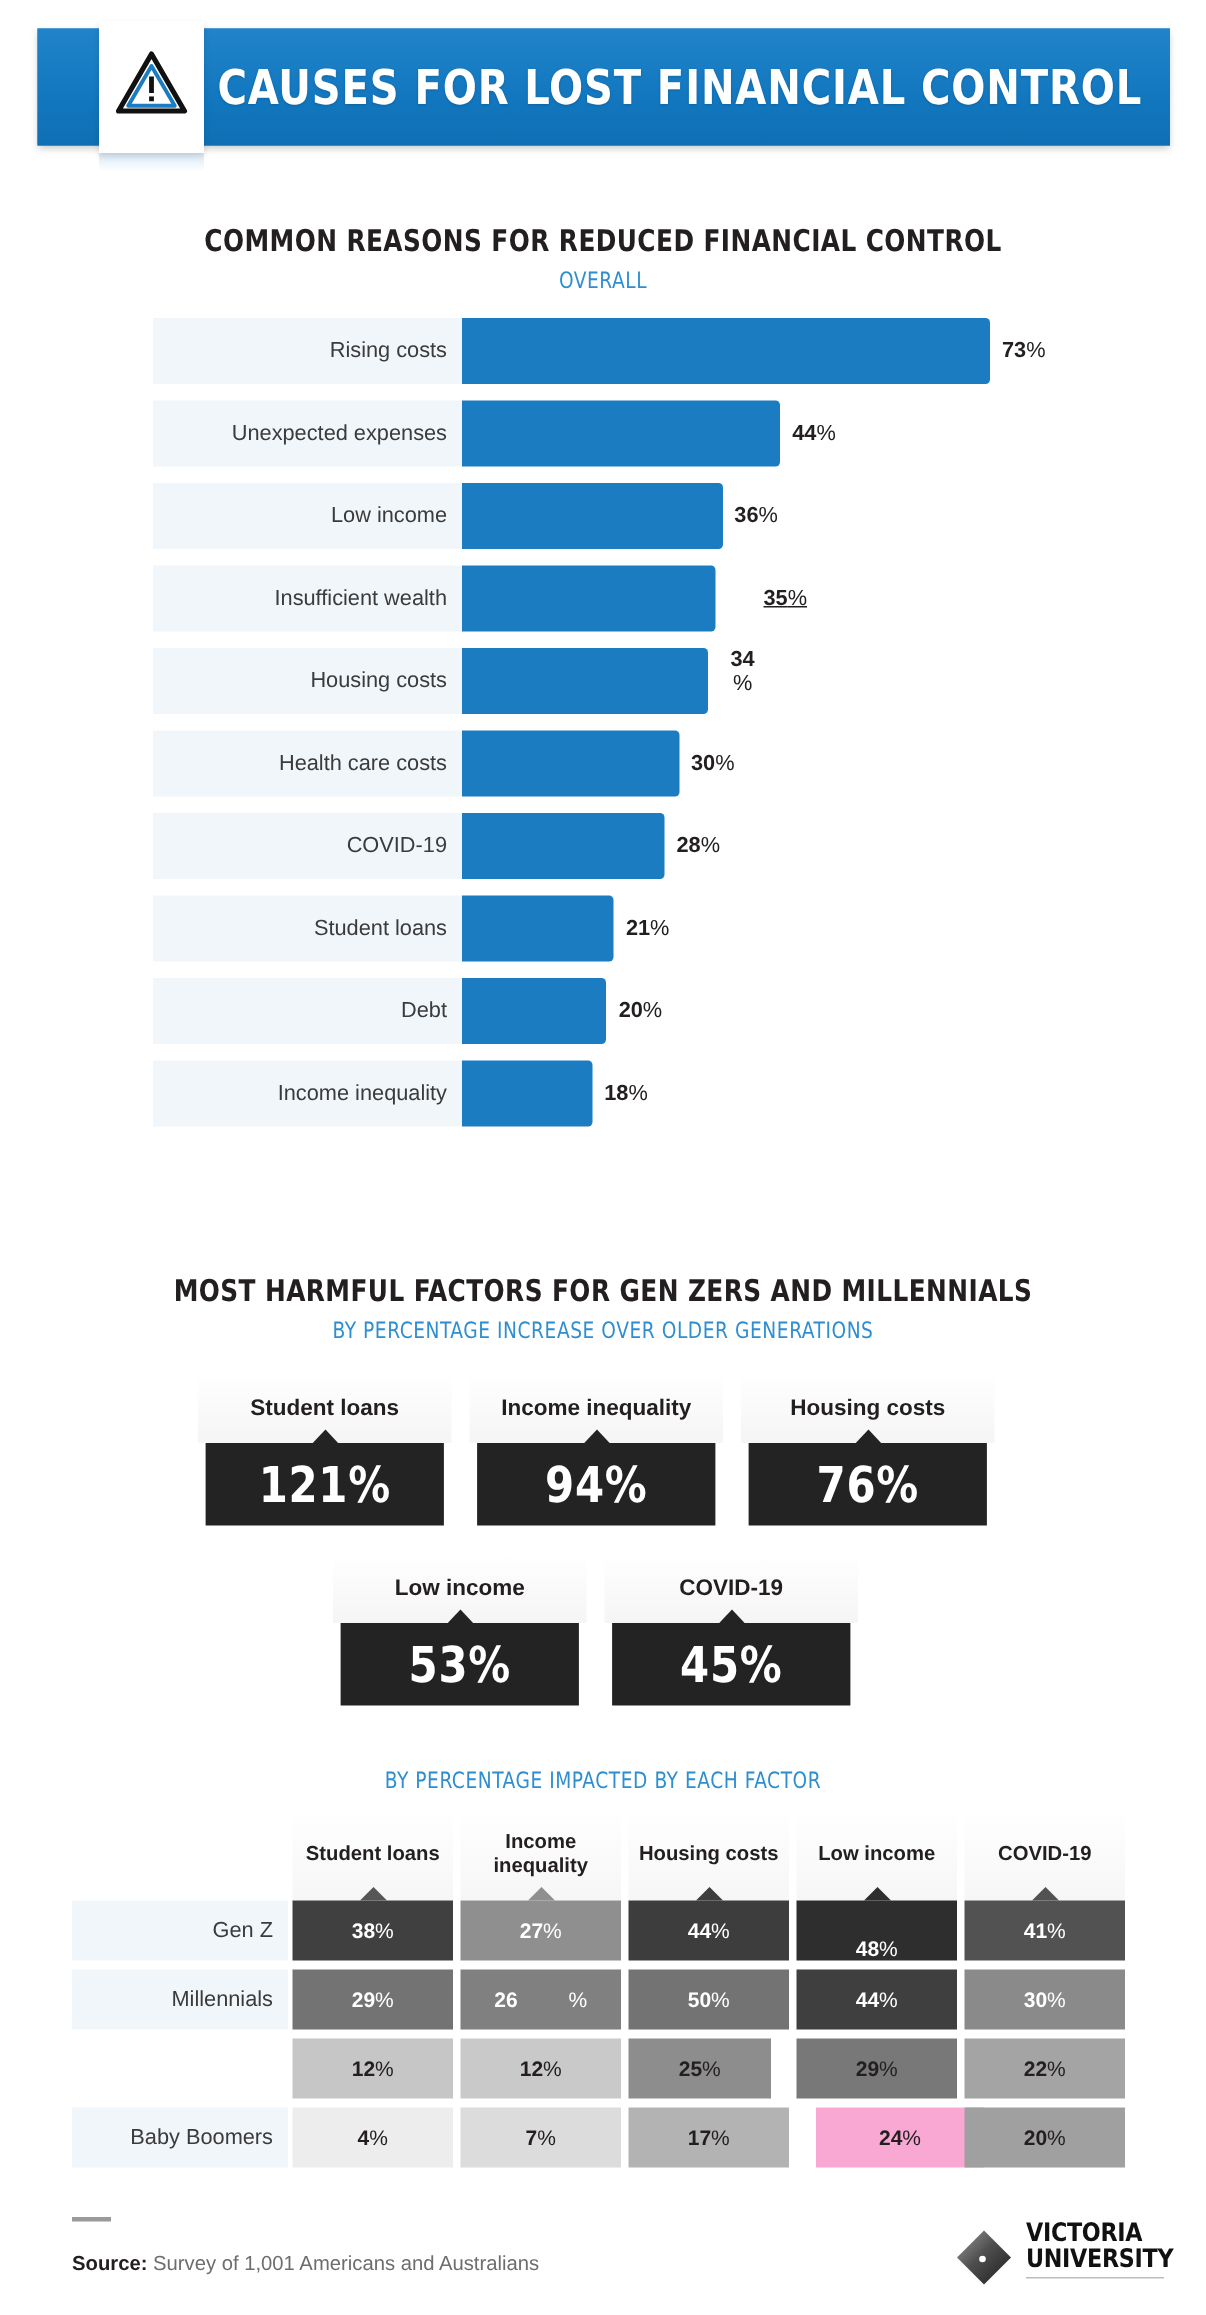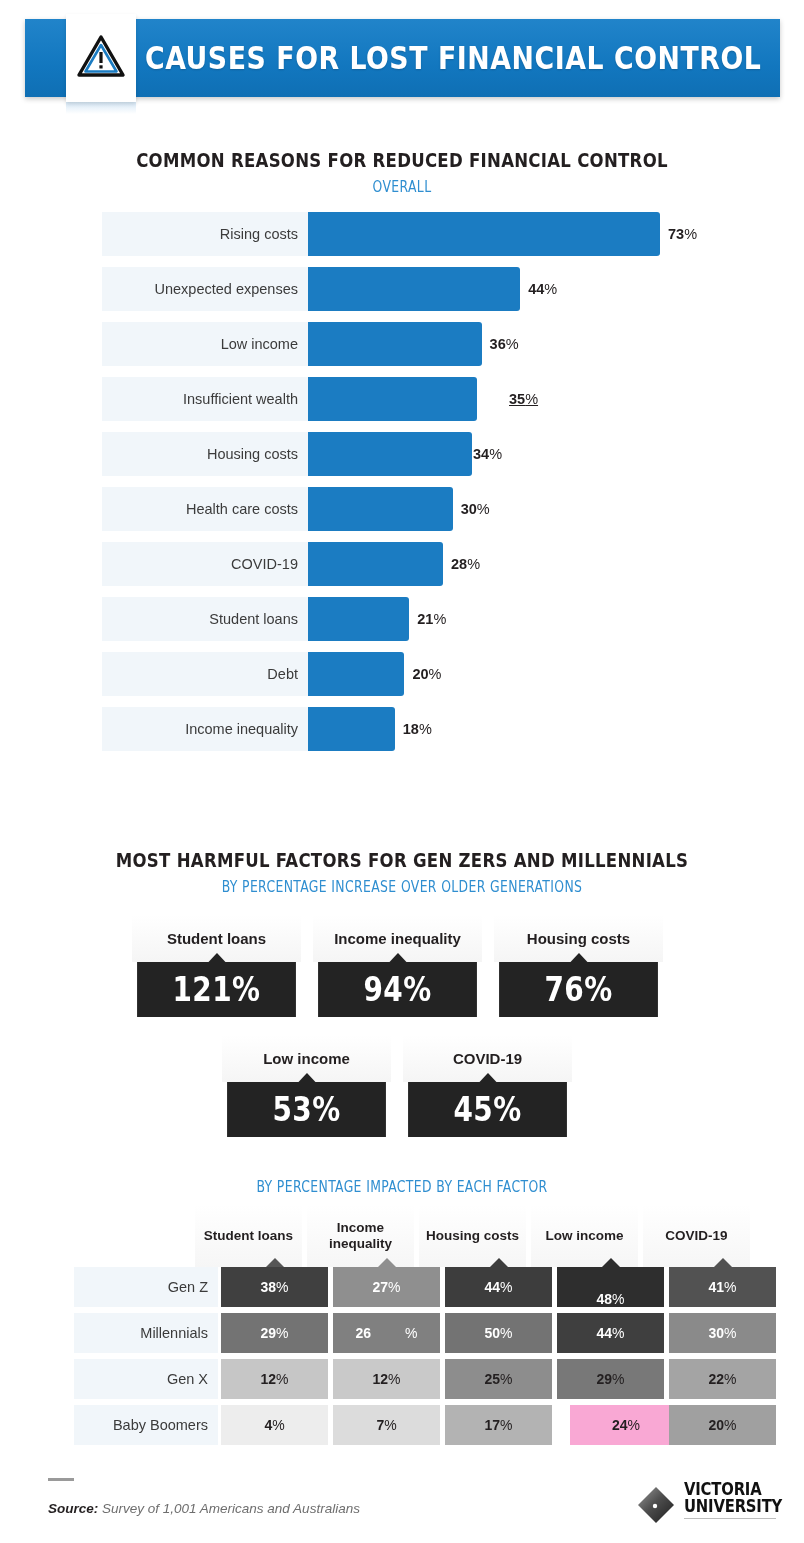--- a/index.html
+++ b/index.html
@@ -177,21 +177,21 @@
     align-items: center;
     justify-content: center;
     text-align: center;
     font-size: 13.5px;
     font-weight: 700;
     line-height: 16px;
     color: #231f20;
     box-sizing: border-box;
     padding: 0 4px;
   }
-  .hm-row { position: relative; height: 40px; margin-bottom: 6px; margin-left: 26px; }
+  .hm-row { position: relative; height: 40px; margin-bottom: 6px; }
   .hm-rowlabel {
     position: absolute;
     left: 48px; top: 0;
     width: 144px; height: 40px;
     background: #f1f6fa;
     display: flex;
     align-items: center;
     justify-content: flex-end;
     padding-right: 10px;
     box-sizing: border-box;
@@ -214,21 +214,20 @@
     position: absolute;
     left: 48px; top: 1478px;
     width: 26px; height: 3px;
     background: #9a9a9a;
   }
   .source {
     position: absolute;
     left: 48px; top: 1501px;
     font-size: 13.5px;
     color: #6e6e6e;
-    font-style: italic;
   }
   .source b { color: #231f20; }
   .logo {
     position: absolute;
     left: 636px; top: 1481px;
     width: 140px; height: 50px;
   }
   .logo-diamond {
     position: absolute;
     left: 0; top: 4px;
@@ -311,21 +310,21 @@
       <div class="bar-label">Insufficient wealth</div>
       <div class="bar-fill" style="width: 168.767px; background: rgb(27, 124, 194);"></div>
       <div class="bar-value" style="left: 509px; text-decoration: underline;">
         <span>35</span>
         <span class="pct">%</span>
       </div>
     </div>
     <div class="bar-row">
       <div class="bar-label">Housing costs</div>
       <div class="bar-fill" style="width: 163.945px; background: rgb(27, 124, 194);"></div>
-      <div class="bar-value" style="left: 473px;">
+      <div class="bar-value" style="left: 487px; flex-direction: column;">
         <span>34</span>
         <span class="pct">%</span>
       </div>
     </div>
     <div class="bar-row">
       <div class="bar-label">Health care costs</div>
       <div class="bar-fill" style="width: 144.658px; background: rgb(27, 124, 194);"></div>
       <div class="bar-value" style="left: 460.658px;">
         <span>30</span>
         <span class="pct">%</span>
@@ -463,30 +462,29 @@
       <div class="hm-cell" style="left: 531px; width: 107px; background: rgb(63, 63, 63); color: rgb(255, 255, 255);">
         <span>44</span>
         <span class="pct">%</span>
       </div>
       <div class="hm-cell" style="left: 643px; width: 107px; background: rgb(138, 138, 138); color: rgb(255, 255, 255);">
         <span>30</span>
         <span class="pct">%</span>
       </div>
     </div>
     <div class="hm-row">
-      <div class="hm-rowlabel">Gen X</div>
       <div class="hm-cell" style="left: 195px; width: 107px; background: rgb(198, 198, 198); color: rgb(35, 31, 32);">
         <span>12</span>
         <span class="pct">%</span>
       </div>
       <div class="hm-cell" style="left: 307px; width: 107px; background: rgb(201, 201, 201); color: rgb(35, 31, 32);">
         <span>12</span>
         <span class="pct">%</span>
       </div>
-      <div class="hm-cell" style="left: 419px; width: 107px; background: rgb(141, 141, 141); color: rgb(35, 31, 32);">
+      <div class="hm-cell" style="left: 419px; width: 95px; background: rgb(141, 141, 141); color: rgb(35, 31, 32);">
         <span>25</span>
         <span class="pct">%</span>
       </div>
       <div class="hm-cell" style="left: 531px; width: 107px; background: rgb(120, 120, 120); color: rgb(35, 31, 32);">
         <span>29</span>
         <span class="pct">%</span>
       </div>
       <div class="hm-cell" style="left: 643px; width: 107px; background: rgb(164, 164, 164); color: rgb(35, 31, 32);">
         <span>22</span>
         <span class="pct">%</span>

